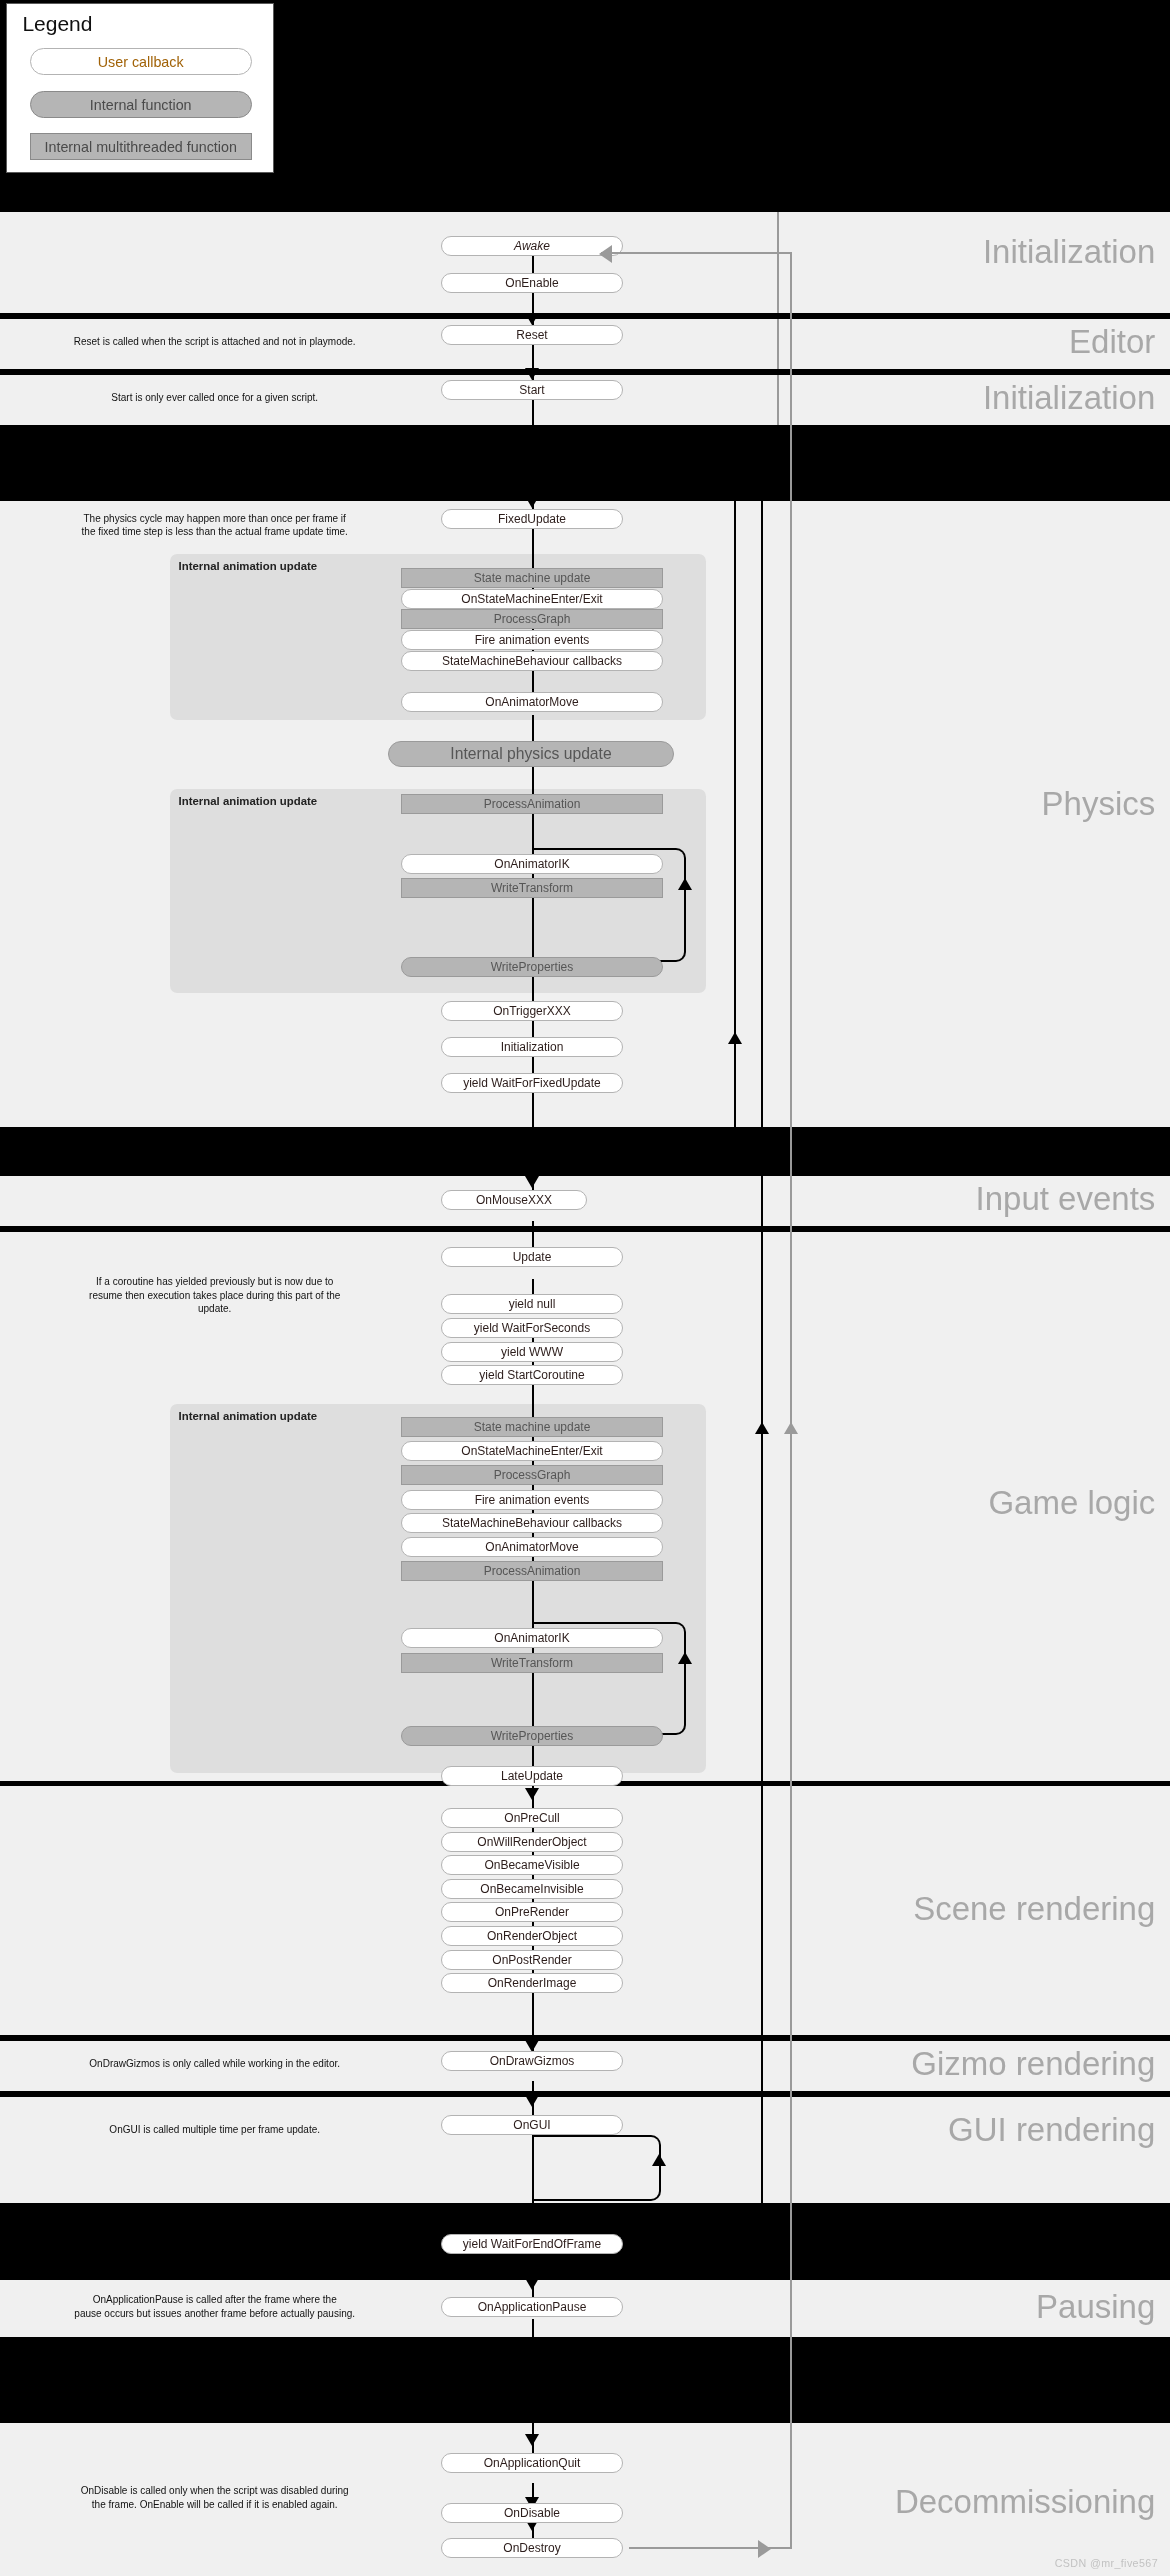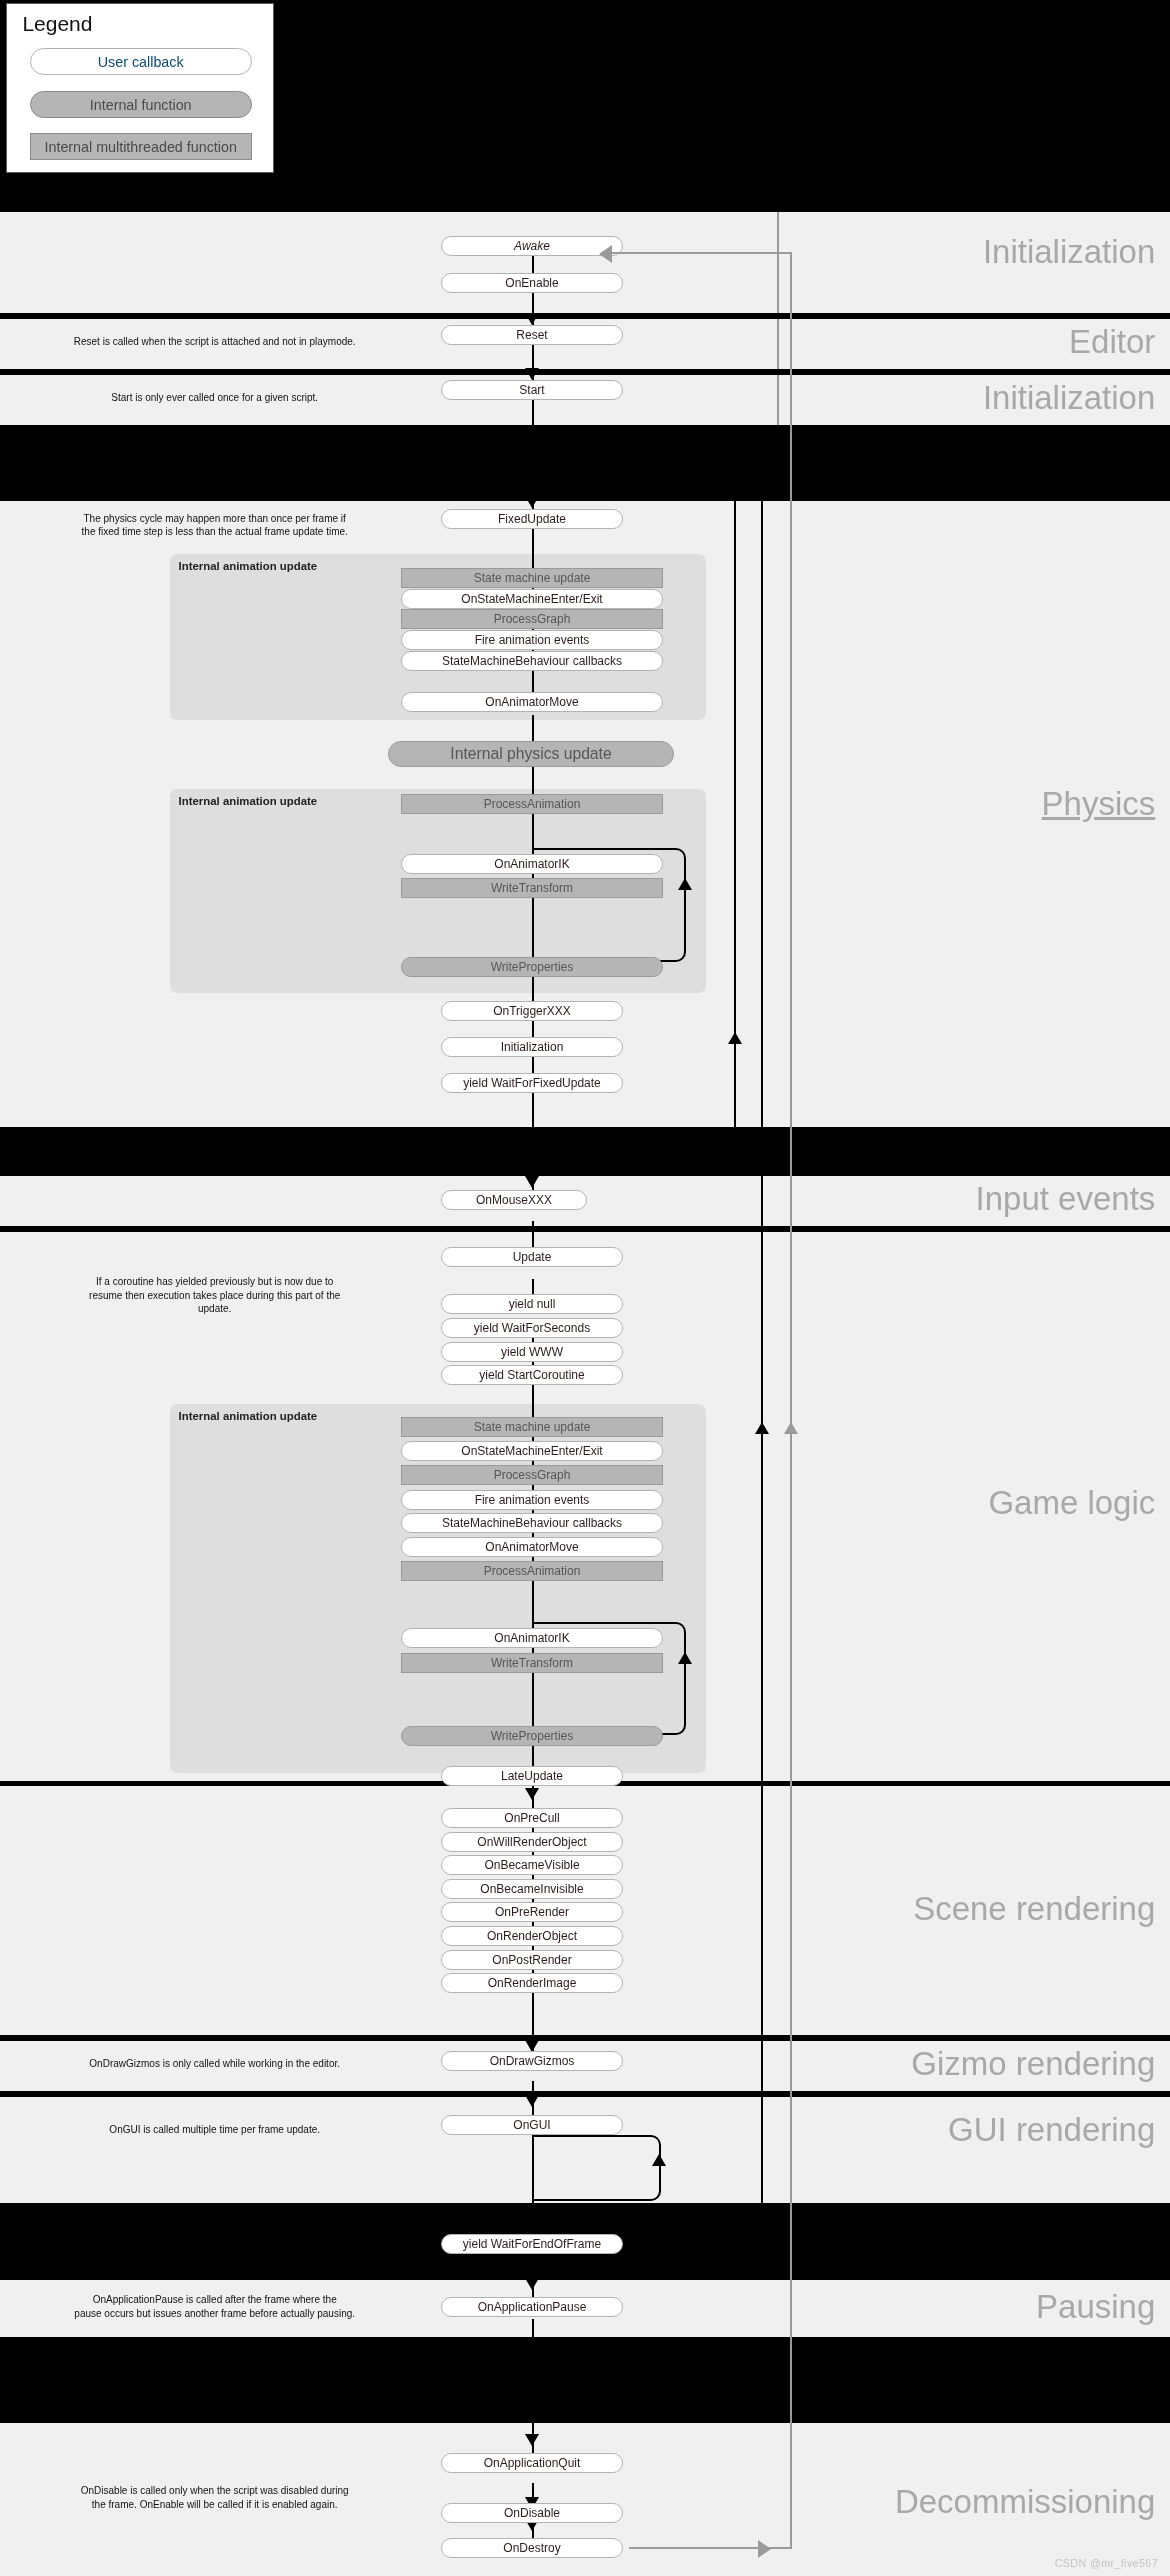--- a/index.html
+++ b/index.html
@@ -30,21 +30,21 @@
     margin: 8.6px 0 0 15.7px;
   }
   .legend-item {
     position: absolute;
     left: 23px;
     width: 222px;
     height: 27px;
     line-height: 26px;
     text-align: center;
     font-size: 14.3px;
-    color: #0c4a6e;
+    color: #a16207;
   }
   .lg-user {
     top: 44px;
     background: #fff;
     border: 1.4px solid #b3b3b3;
     border-radius: 13.6px;
   }
   .lg-internal {
     top: 87px;
     background: #b5b5b5;
@@ -238,21 +238,21 @@
     <div class="vline" style="left:777px;top:0;height:50px;background:#9a9a9a;"></div>
   </div>
 
   <div class="band" style="top:375px;height:50px;">
     <div class="band-label" style="top:5.7px;">Initialization</div>
     <div class="band-note" style="left:7.2px;top:15.7px;width:415px;">Start is only ever called once for a given script.</div>
     <div class="vline" style="left:777px;top:0;height:50px;background:#9a9a9a;"></div>
   </div>
 
   <div class="band" style="top:501px;height:626px;">
-    <div class="band-label" style="top:286px;text-decoration:underline;">Physics</div>
+    <div class="band-label" style="top:286px;">Physics</div>
     <div class="band-note" style="left:7.2px;top:10.7px;width:415px;">The physics cycle may happen more than once per frame if
 the fixed time step is less than the actual frame update time.</div>
     <div class="vline" style="left:734px;top:0;height:626px;"></div>
     <div class="vline" style="left:761px;top:0;height:626px;"></div>
     <div class="vline-gray" style="left:790px;top:0;height:626px;"></div>
   </div>
 
   <div class="band" style="top:1176px;height:50px;">
     <div class="band-label" style="top:5.7px;">Input events</div>
     <div class="vline" style="left:761px;top:0;height:50px;"></div>

